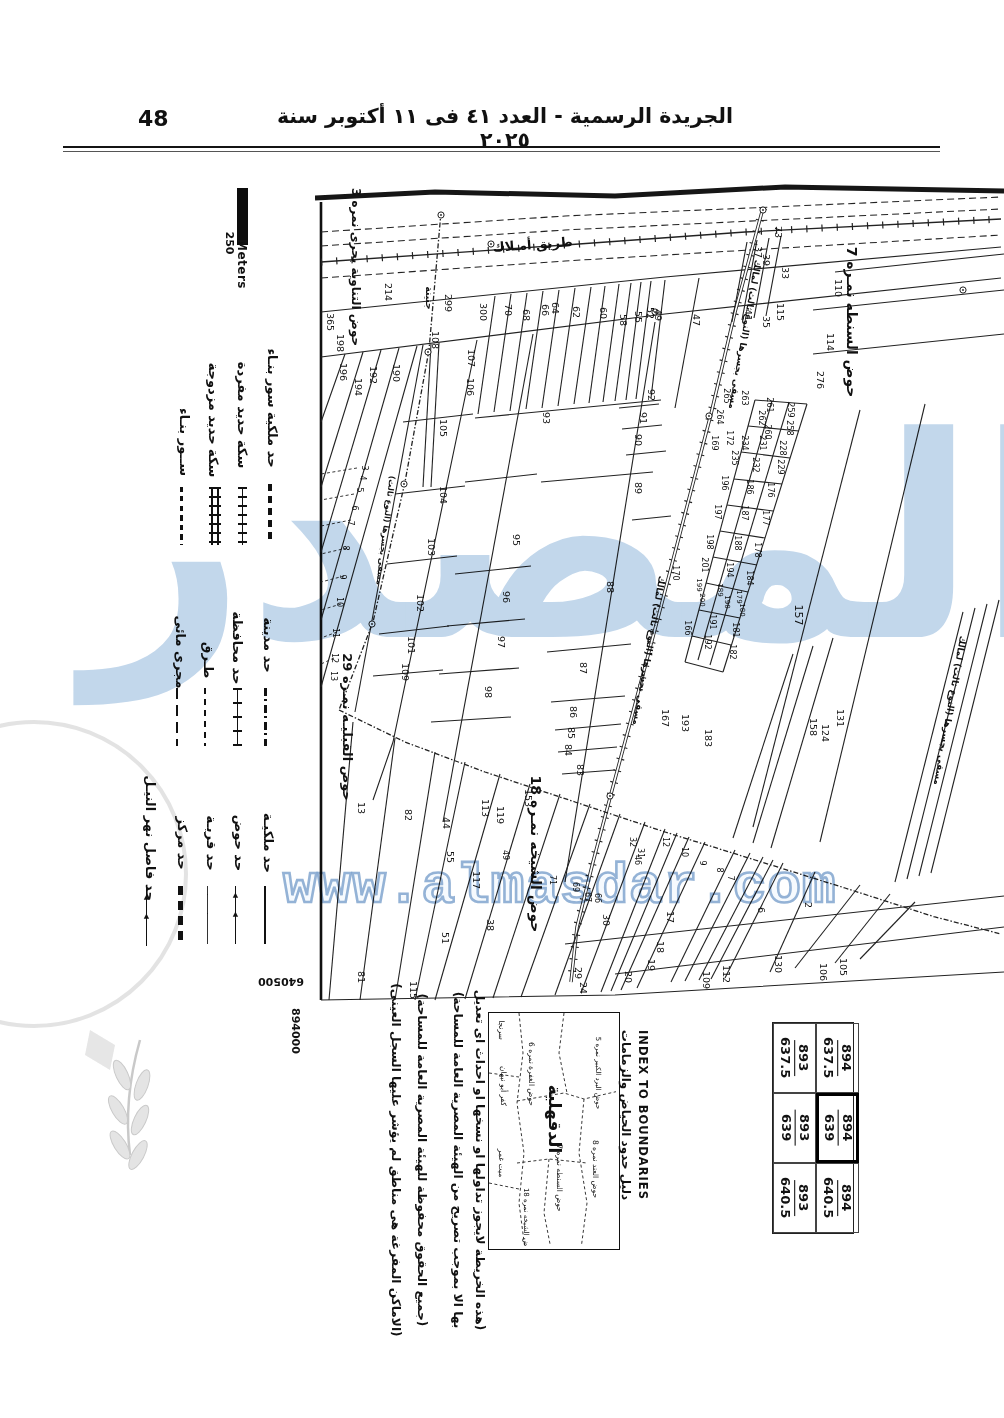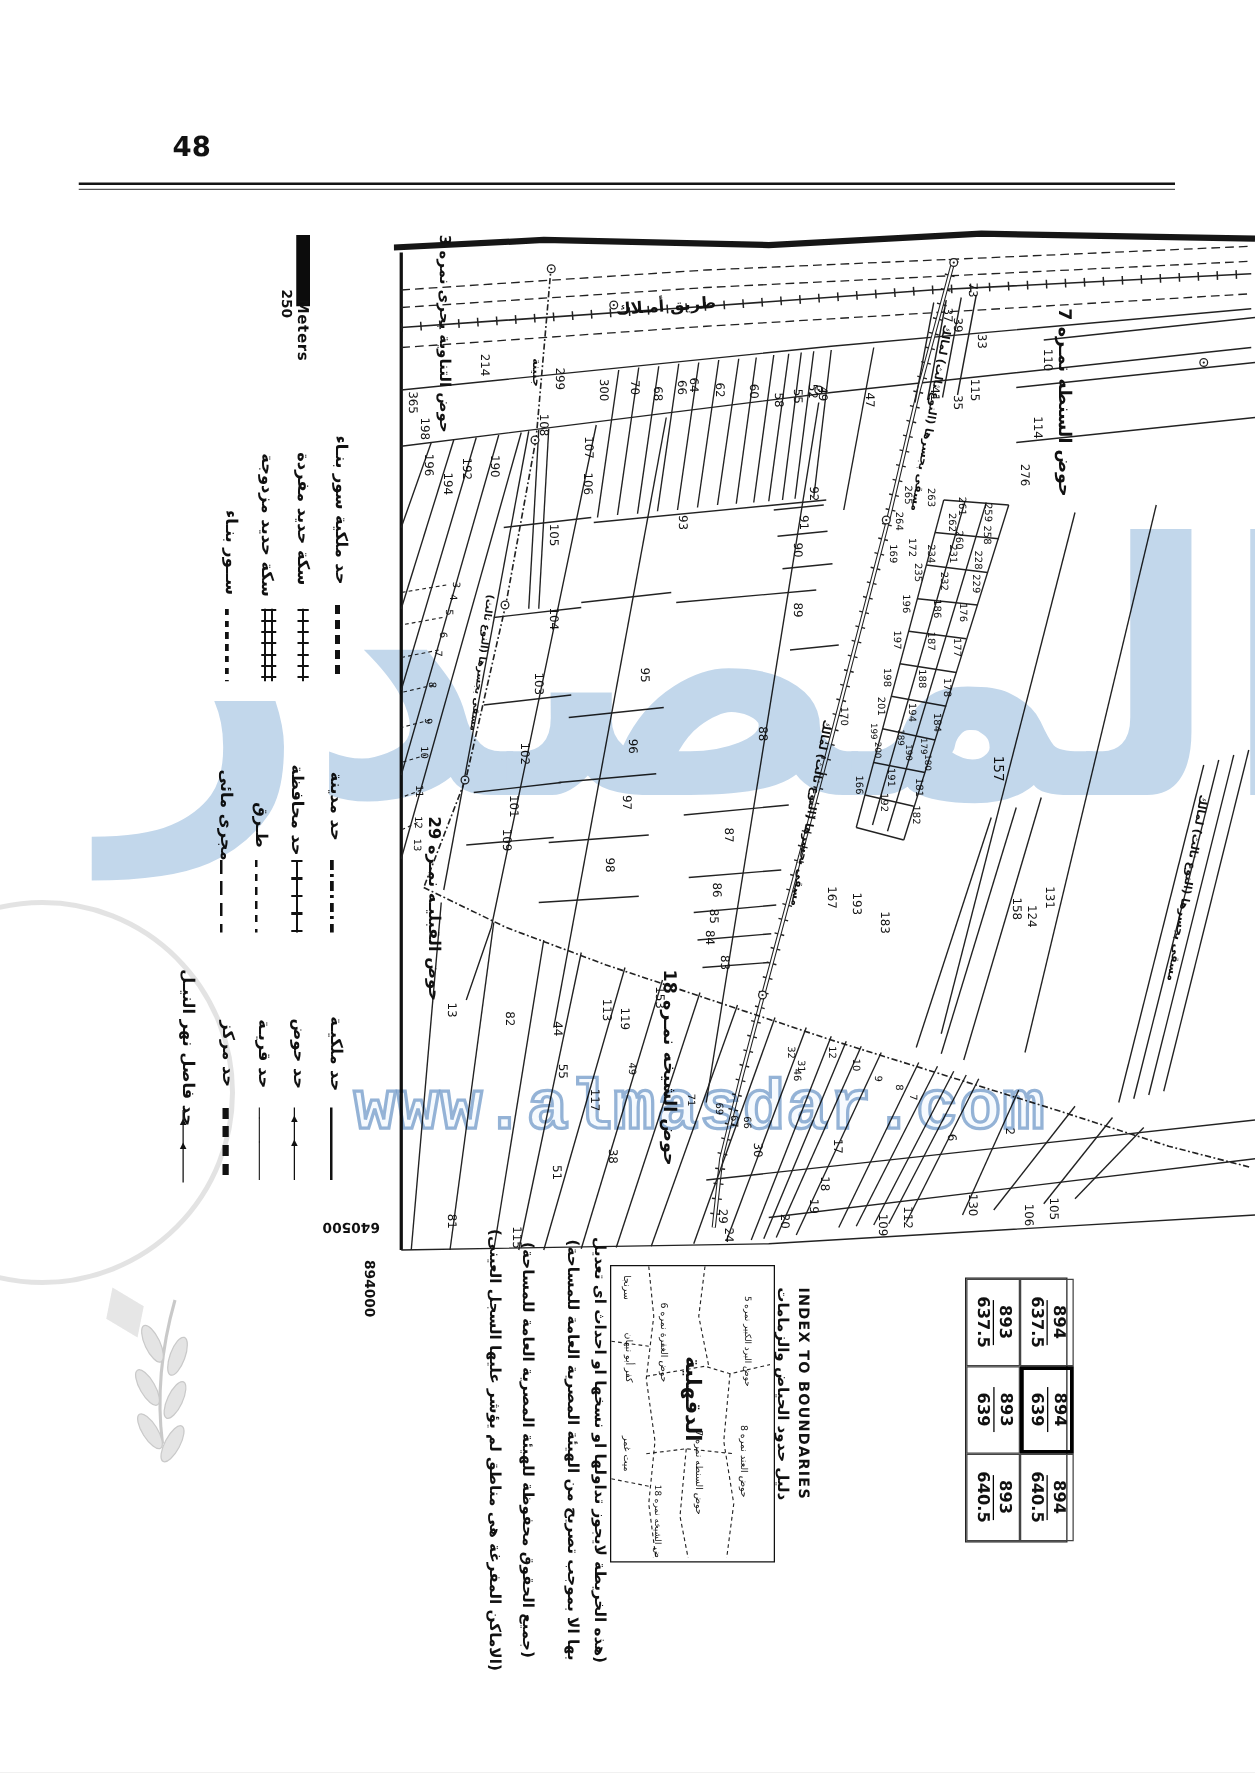--- a/index.html
+++ b/index.html
@@ -80,20 +80,21 @@
   .frac{transform:rotate(90deg);display:flex;flex-direction:column;align-items:center;
         font-size:13px;font-weight:bold;line-height:1.05;}
   .frac .bar{width:36px;border-top:1.7px solid #000;margin:1.5px 0;}
   .coord{position:absolute;font-size:11px;font-weight:bold;white-space:nowrap;}
 </style>
 </head>
 <body>
 
 <div class="page">
 
+  <div class="hdr-title">الجريدة الرسمية - العدد ٤١ فى ١١ أكتوبر سنة ٢٠٢٥</div>
   <div class="hdr-page">48</div>
   <div class="hdr-rule"></div>
   <div class="hdr-rule2"></div>
 
   <div class="wm-circle"></div>
   <svg class="wheat" width="110" height="190" viewBox="0 0 110 190">
     <path d="M20 5 L45 20 L40 45 L15 30 Z" fill="#cfcfcf" opacity=".7"></path>
     <path d="M70 15 C60 50 55 90 60 130" fill="none" stroke="#b8b8b8" stroke-width="2.5"></path>
     <ellipse cx="52" cy="50" rx="6" ry="16" transform="rotate(-25 52 50)" fill="#dcdcdc" stroke="#b8b8b8"></ellipse>
     <ellipse cx="72" cy="60" rx="6" ry="16" transform="rotate(20 72 60)" fill="#dcdcdc" stroke="#b8b8b8"></ellipse>

